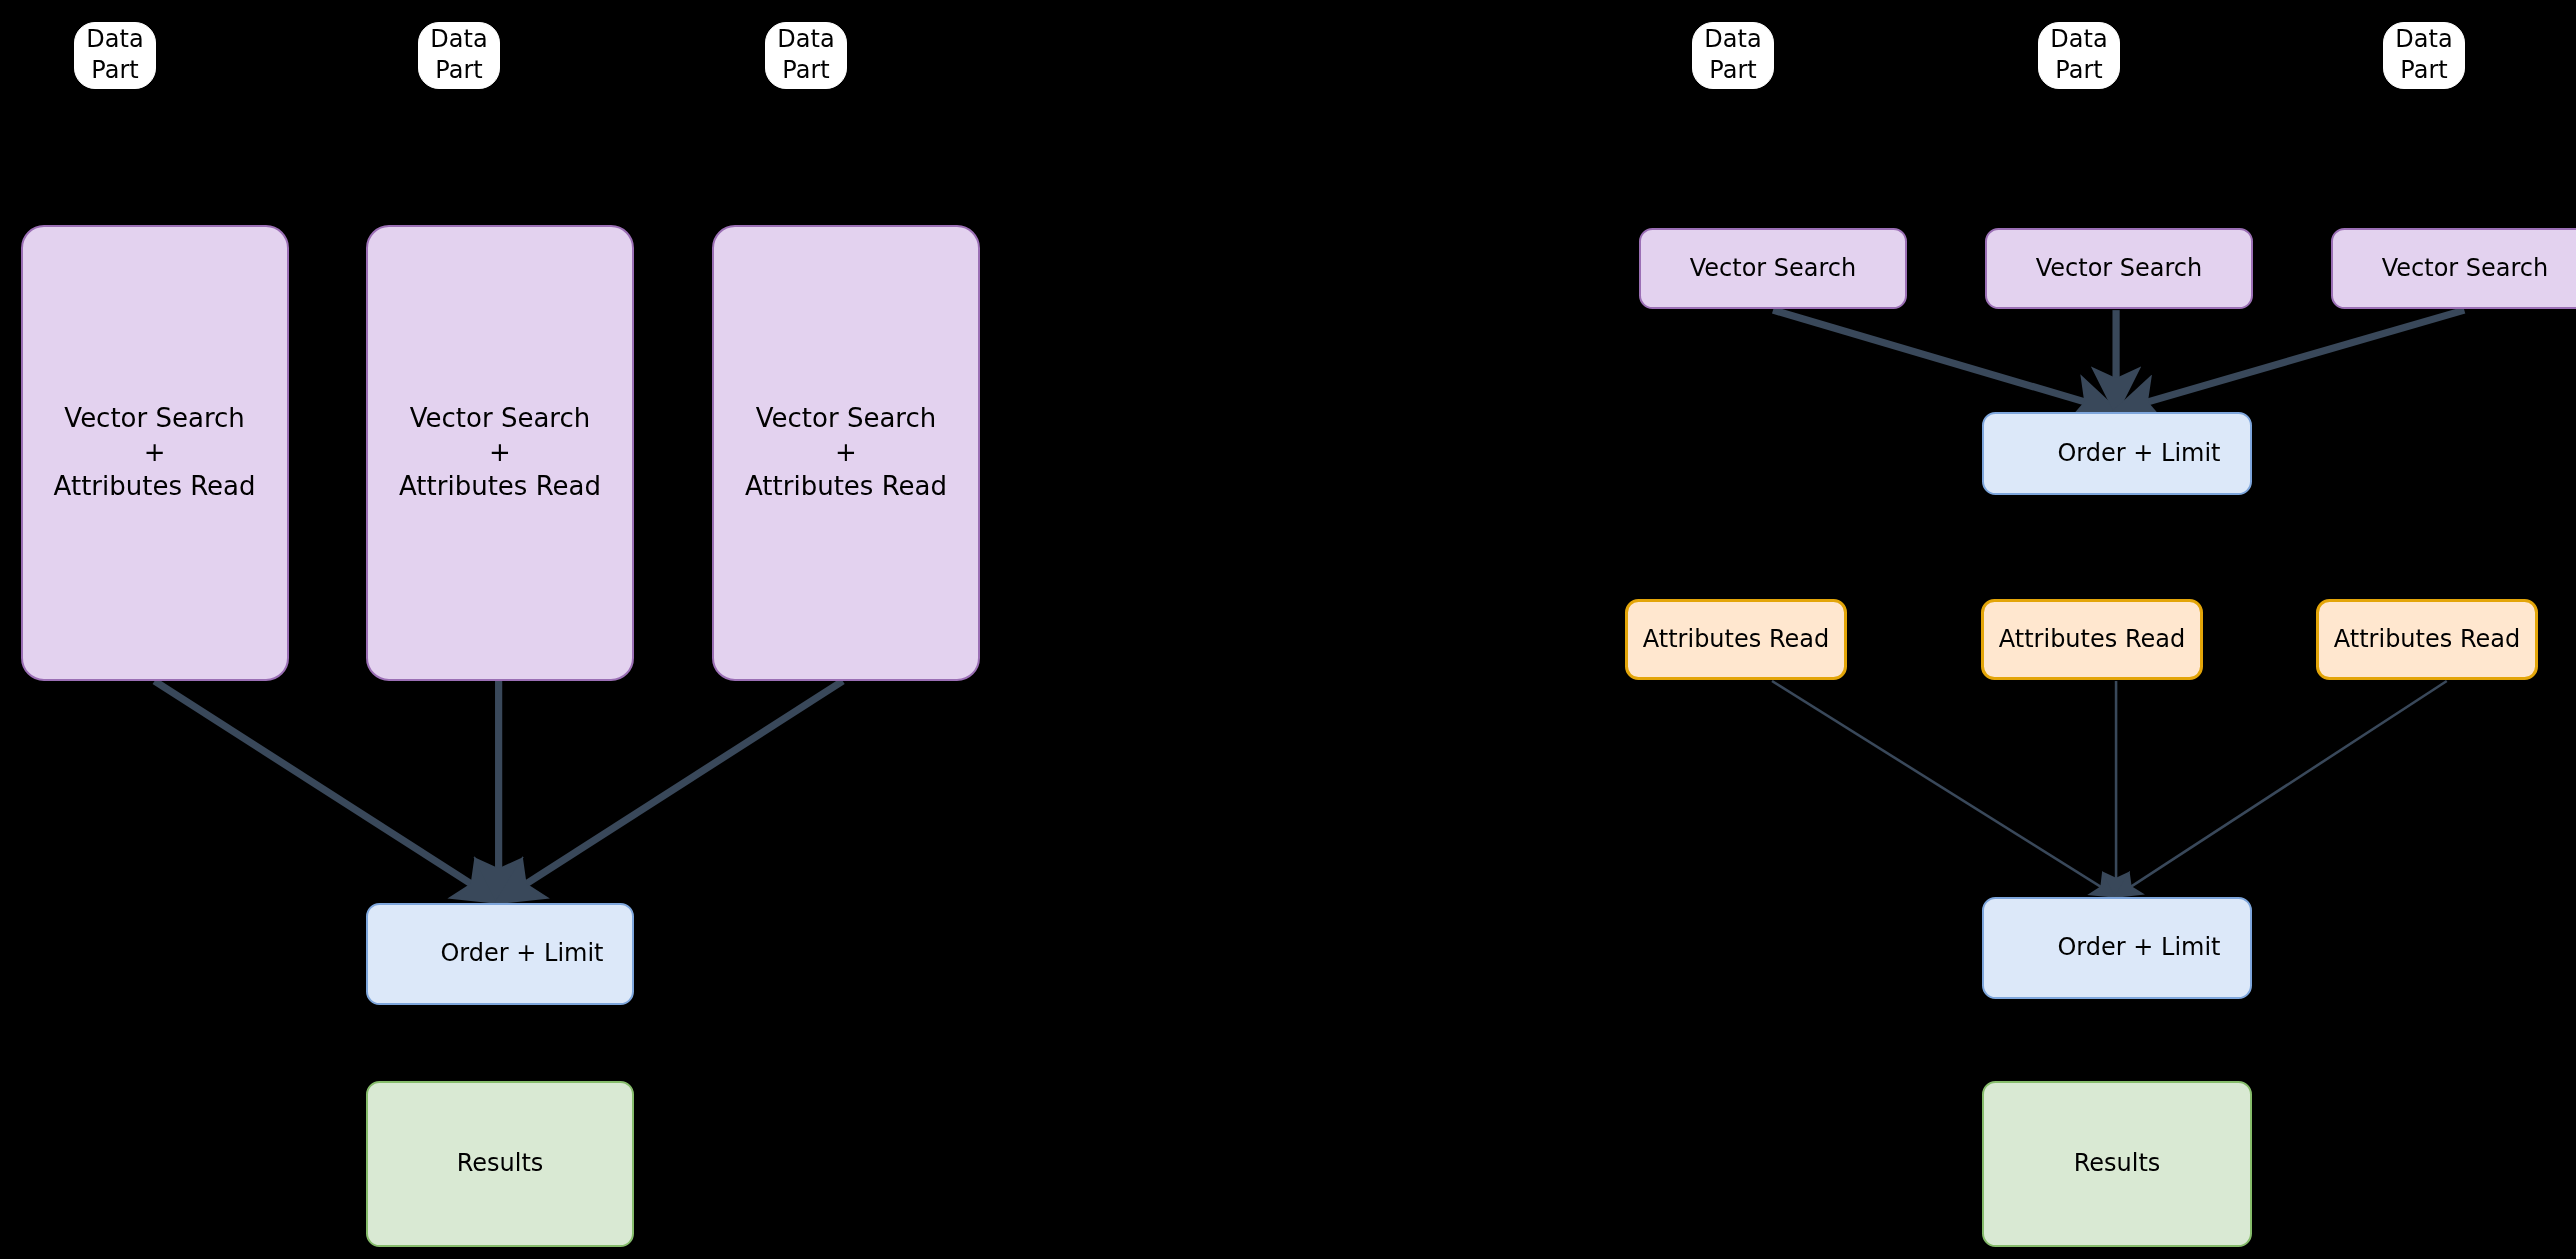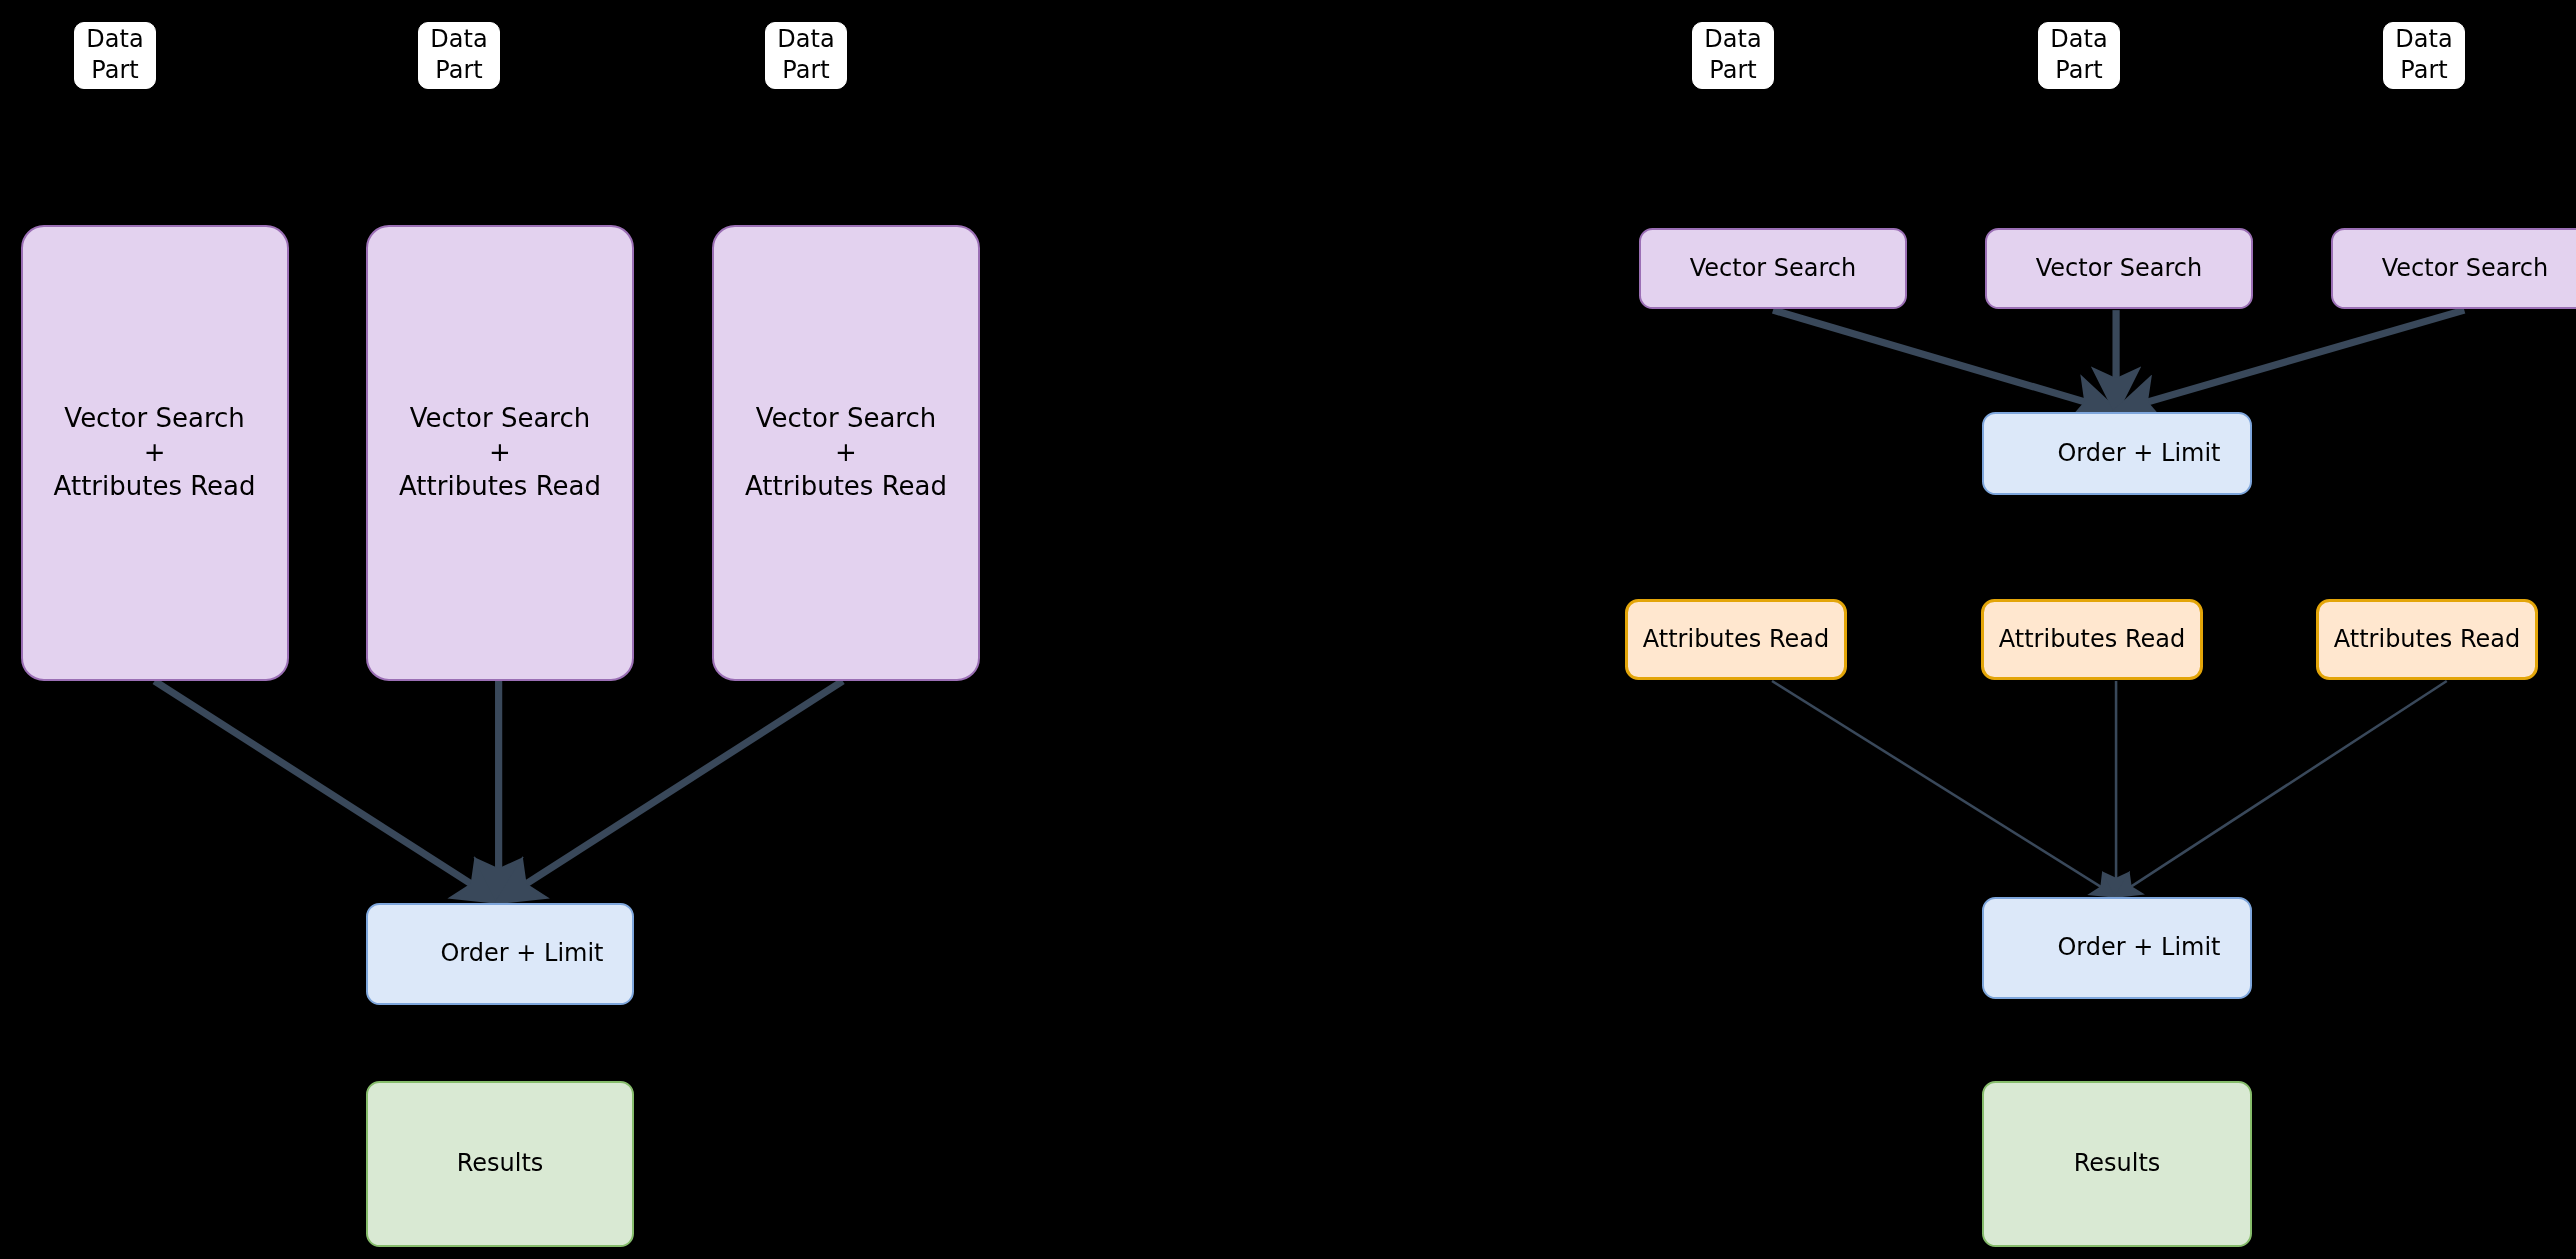--- a/index.html
+++ b/index.html
@@ -37,21 +37,21 @@
     line-height: 1.30;
     white-space: pre-line;
     font-family: "DejaVu Sans", sans-serif;
     z-index: 5;
   }
 
   
   .kind-datapart {
     background: #ffffff;
     border: 1.5px solid #ffffff;
-    border-radius: 10px;
+    border-radius: 21px;
     font-size: 24px;
     text-align: center;
   }
   .kind-vectorsearch {
     background: #e3d2ef;
     border: 2.1px solid #9b6fb5;
     border-radius: 23px;
     font-size: 26px;
   }
   .kind-vectorsearch-small {

